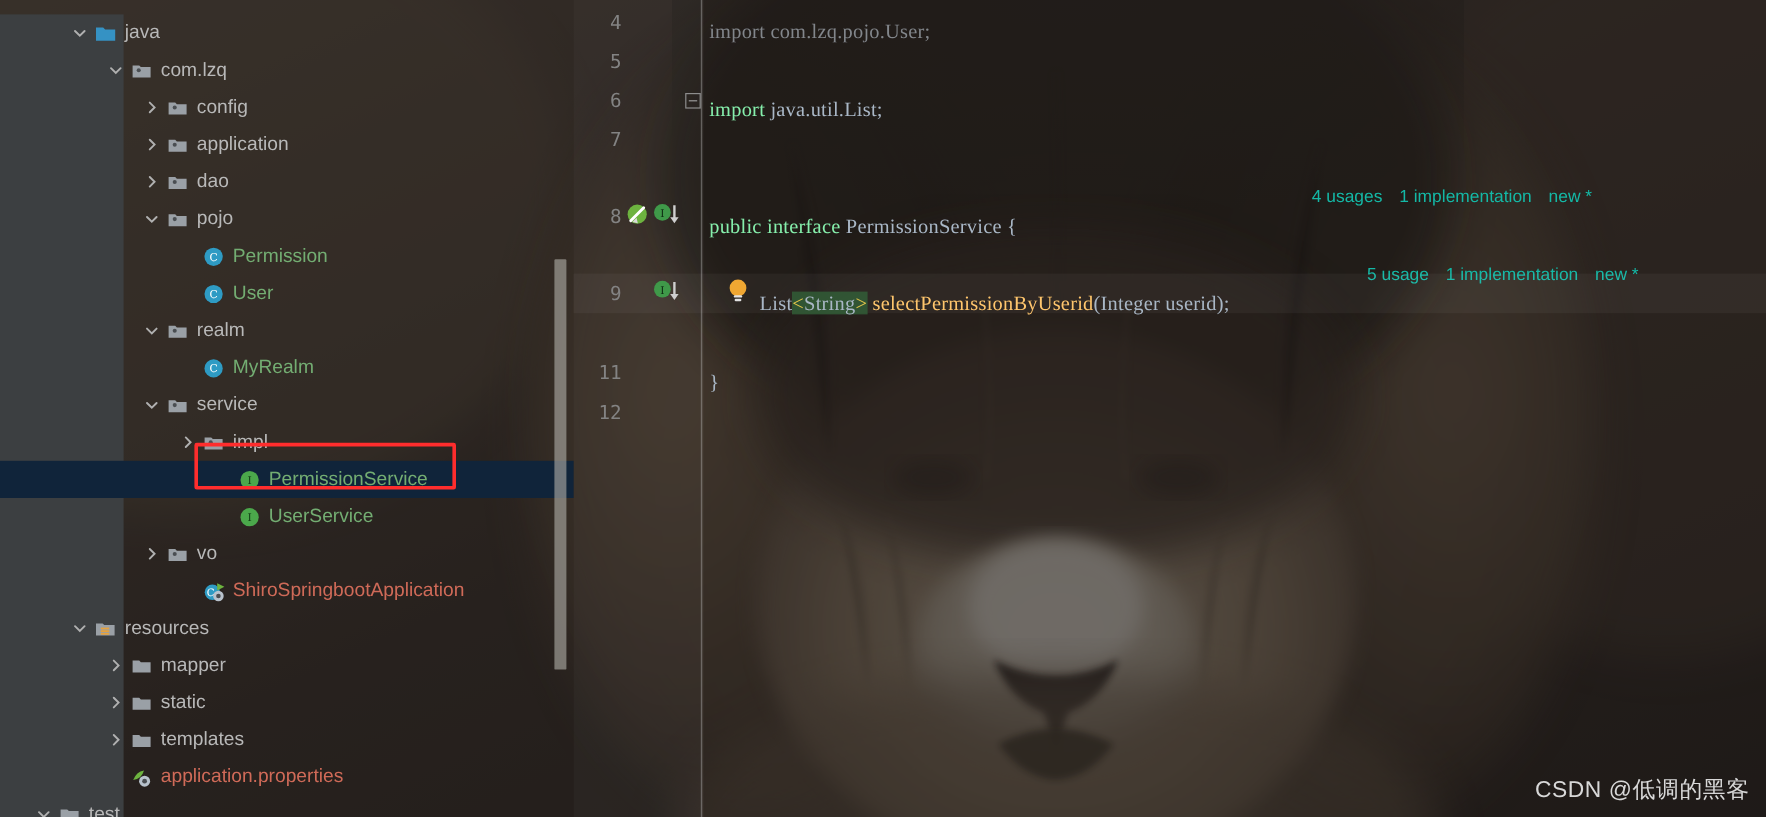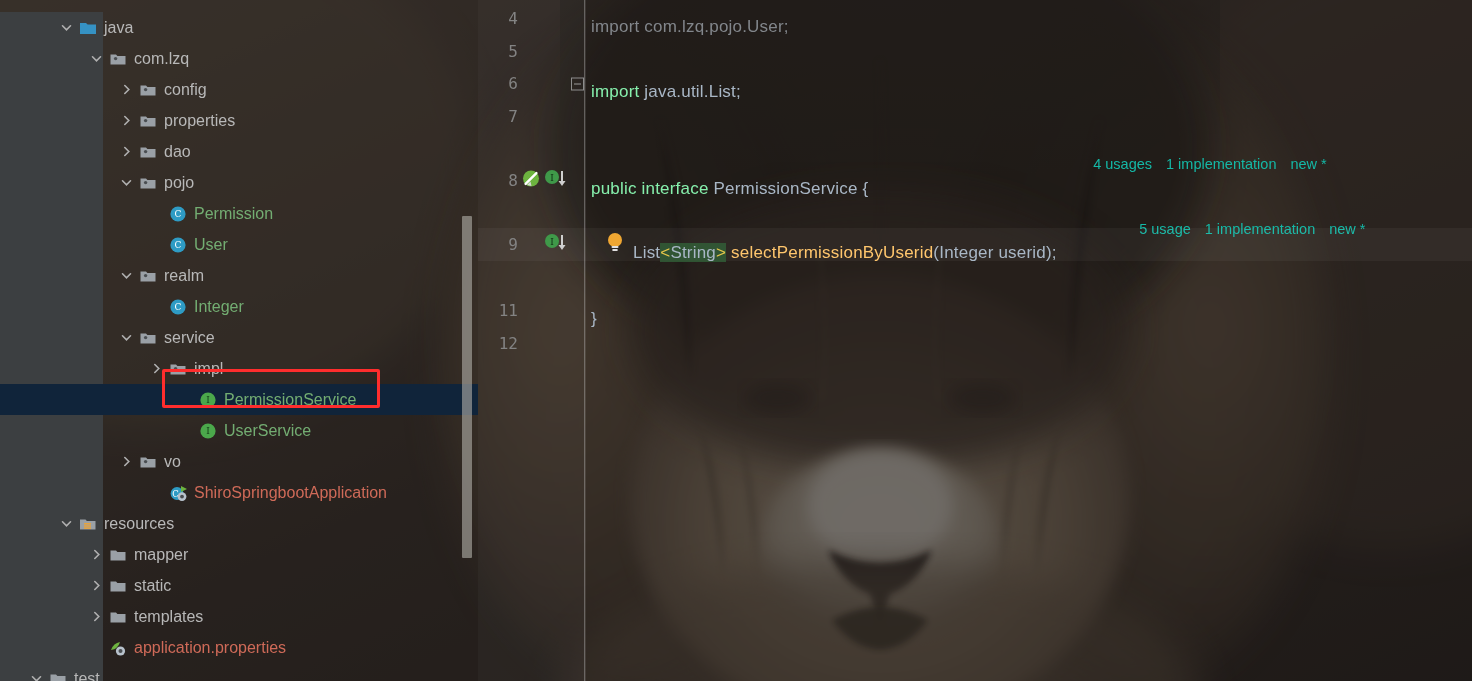--- a/index.html
+++ b/index.html
@@ -146,21 +146,21 @@
     position: absolute;
     top: 50%;
     transform: translateY(-50%);
   }
   .code {
     position: absolute;
     left: 113px;
     font-size: 17px;
     letter-spacing: 0.2px;
     white-space: pre;
-    font-family: Liberation Sans, sans-serif;
+    font-family: Liberation Serif, serif;
     margin-top: 16px;
   }
   .kw   { color: #86efac; }
   .cls  { color: #a9b7c6; }
   .pln  { color: #a9b7c6; }
   .dim  { color: #82868b; }
   .mth  { color: #ffc66d; }
   .gen  { color: #e8c84a; }
   .hl   { background: rgba(50,96,56,0.80); }
 
@@ -443,21 +443,21 @@
             <svg width="13" height="13" viewBox="0 0 13 13">
               <path d="M4.8 2.5 L8.8 6.5 L4.8 10.5" fill="none" stroke="#b0b0b0" stroke-width="1.6" stroke-linecap="round"></path>
             </svg>
           </span>
           <span class="ico">
             <svg width="18" height="18" viewBox="0 0 18 18">
               <path d="M1.5 4.5 h5.5 l1.4 1.4 H16.5 V14.5 H1.5 Z" fill="#9aa0a6"></path>
               <circle cx="6.6" cy="8.6" r="1.7" fill="#4a4e52"></circle>
             </svg>
           </span>
-          <span class="label plain">properties</span>
+          <span class="label plain">application</span>
         </div>
         <div class="row">
           <div style="flex: 0 0 120px;"></div>
           <span class="arrow">
             <svg width="13" height="13" viewBox="0 0 13 13">
               <path d="M4.8 2.5 L8.8 6.5 L4.8 10.5" fill="none" stroke="#b0b0b0" stroke-width="1.6" stroke-linecap="round"></path>
             </svg>
           </span>
           <span class="ico">
             <svg width="18" height="18" viewBox="0 0 18 18">
@@ -521,21 +521,21 @@
         </div>
         <div class="row">
           <div style="flex: 0 0 150px;"></div>
           <span class="arrow none"></span>
           <span class="ico">
             <svg width="18" height="18" viewBox="0 0 18 18">
               <circle cx="9" cy="9" r="7.6" fill="#2e9bc4"></circle>
               <text x="9" y="12.4" font-size="9" font-family="DejaVu Serif, serif" fill="#ffffff" text-anchor="middle">C</text>
             </svg>
           </span>
-          <span class="label green">Integer</span>
+          <span class="label green">MyRealm</span>
         </div>
         <div class="row">
           <div style="flex: 0 0 120px;"></div>
           <span class="arrow">
             <svg width="13" height="13" viewBox="0 0 13 13">
               <path d="M2.5 4.8 L6.5 8.8 L10.5 4.8" fill="none" stroke="#b0b0b0" stroke-width="1.6" stroke-linecap="round"></path>
             </svg>
           </span>
           <span class="ico">
             <svg width="18" height="18" viewBox="0 0 18 18">
@@ -695,13 +695,14 @@
             </svg>
           </span>
           <span class="label plain">test</span>
         </div>
       </div>
     <div id="tree-scrollbar"></div>
   </div>
 
   <div id="annot-box"></div>
 
+  <div id="watermark">CSDN @低调的黑客</div>
 </div>
 
 </body></html>

